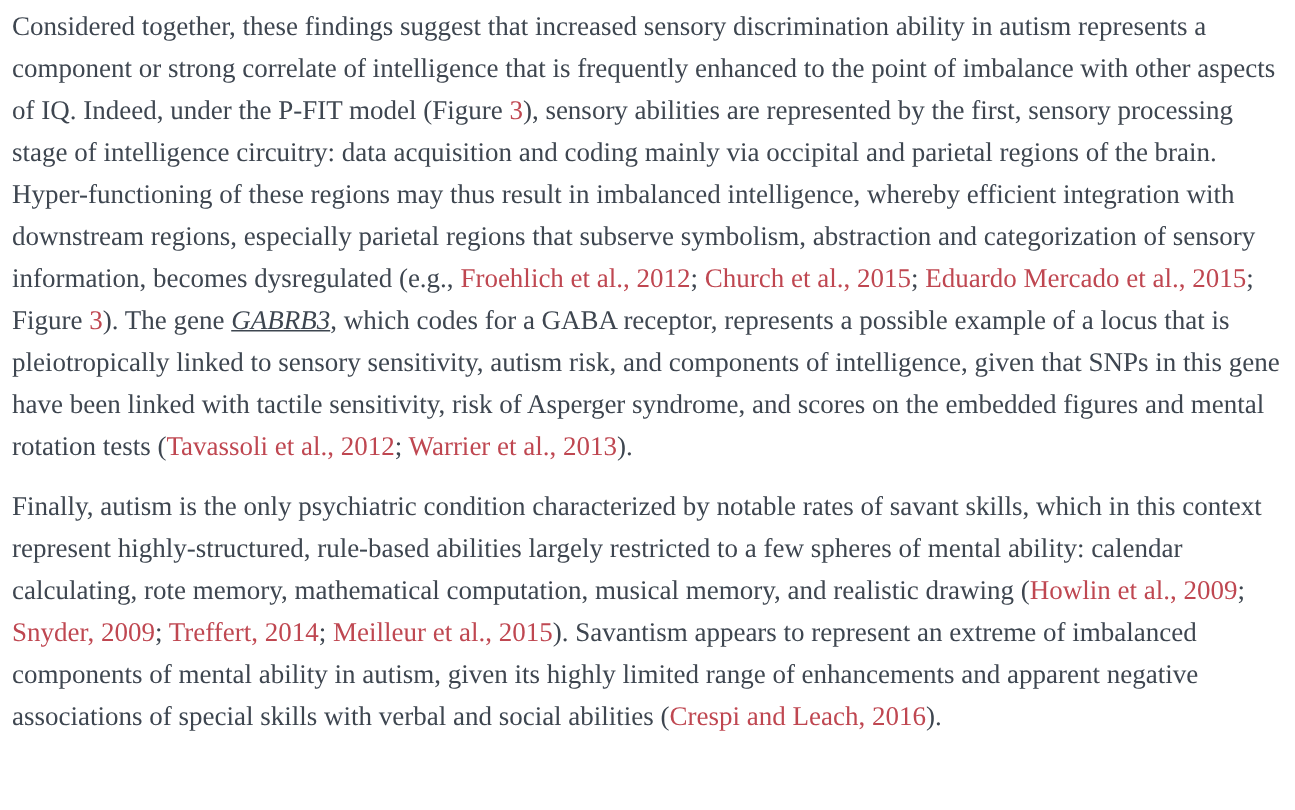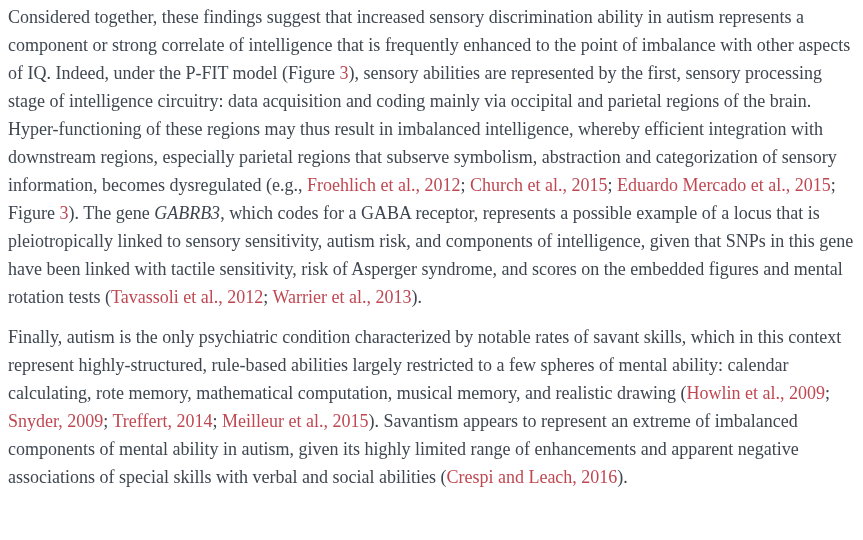--- a/index.html
+++ b/index.html
@@ -25,20 +25,21 @@
   .article p {
     margin: 0 0 12px 0;
   }
   .article a.cite {
     color: var(--link, #bf4751);
     text-decoration: none;
     cursor: pointer;
   }
   .article em {
     font-style: italic;
+    text-decoration: underline;
   }
 </style>
 </head>
 <body>
 
 <div class="article">
   <p><span>Considered together, these findings suggest that increased sensory discrimination ability in autism represents a component or strong correlate of intelligence that is frequently enhanced to the point of imbalance with other aspects of IQ. Indeed, under the P-FIT model (Figure </span><a href="#" class="cite">3</a><span>), sensory abilities are represented by the first, sensory processing stage of intelligence circuitry: data acquisition and coding mainly via occipital and parietal regions of the brain. Hyper-functioning of these regions may thus result in imbalanced intelligence, whereby efficient integration with downstream regions, especially parietal regions that subserve symbolism, abstraction and categorization of sensory information, becomes dysregulated (e.g., </span><a href="#" class="cite">Froehlich et al., 2012</a><span>; </span><a href="#" class="cite">Church et al., 2015</a><span>; </span><a href="#" class="cite">Eduardo Mercado et al., 2015</a><span>; Figure </span><a href="#" class="cite">3</a><span>). The gene </span><em>GABRB3</em><span>, which codes for a GABA receptor, represents a possible example of a locus that is pleiotropically linked to sensory sensitivity, autism risk, and components of intelligence, given that SNPs in this gene have been linked with tactile sensitivity, risk of Asperger syndrome, and scores on the embedded figures and mental rotation tests (</span><a href="#" class="cite">Tavassoli et al., 2012</a><span>; </span><a href="#" class="cite">Warrier et al., 2013</a><span>).</span></p>
   <p><span>Finally, autism is the only psychiatric condition characterized by notable rates of savant skills, which in this context represent highly-structured, rule-based abilities largely restricted to a few spheres of mental ability: calendar calculating, rote memory, mathematical computation, musical memory, and realistic drawing (</span><a href="#" class="cite">Howlin et al., 2009</a><span>; </span><a href="#" class="cite">Snyder, 2009</a><span>; </span><a href="#" class="cite">Treffert, 2014</a><span>; </span><a href="#" class="cite">Meilleur et al., 2015</a><span>). Savantism appears to represent an extreme of imbalanced components of mental ability in autism, given its highly limited range of enhancements and apparent negative associations of special skills with verbal and social abilities (</span><a href="#" class="cite">Crespi and Leach, 2016</a><span>).</span></p>
 </div>
 

